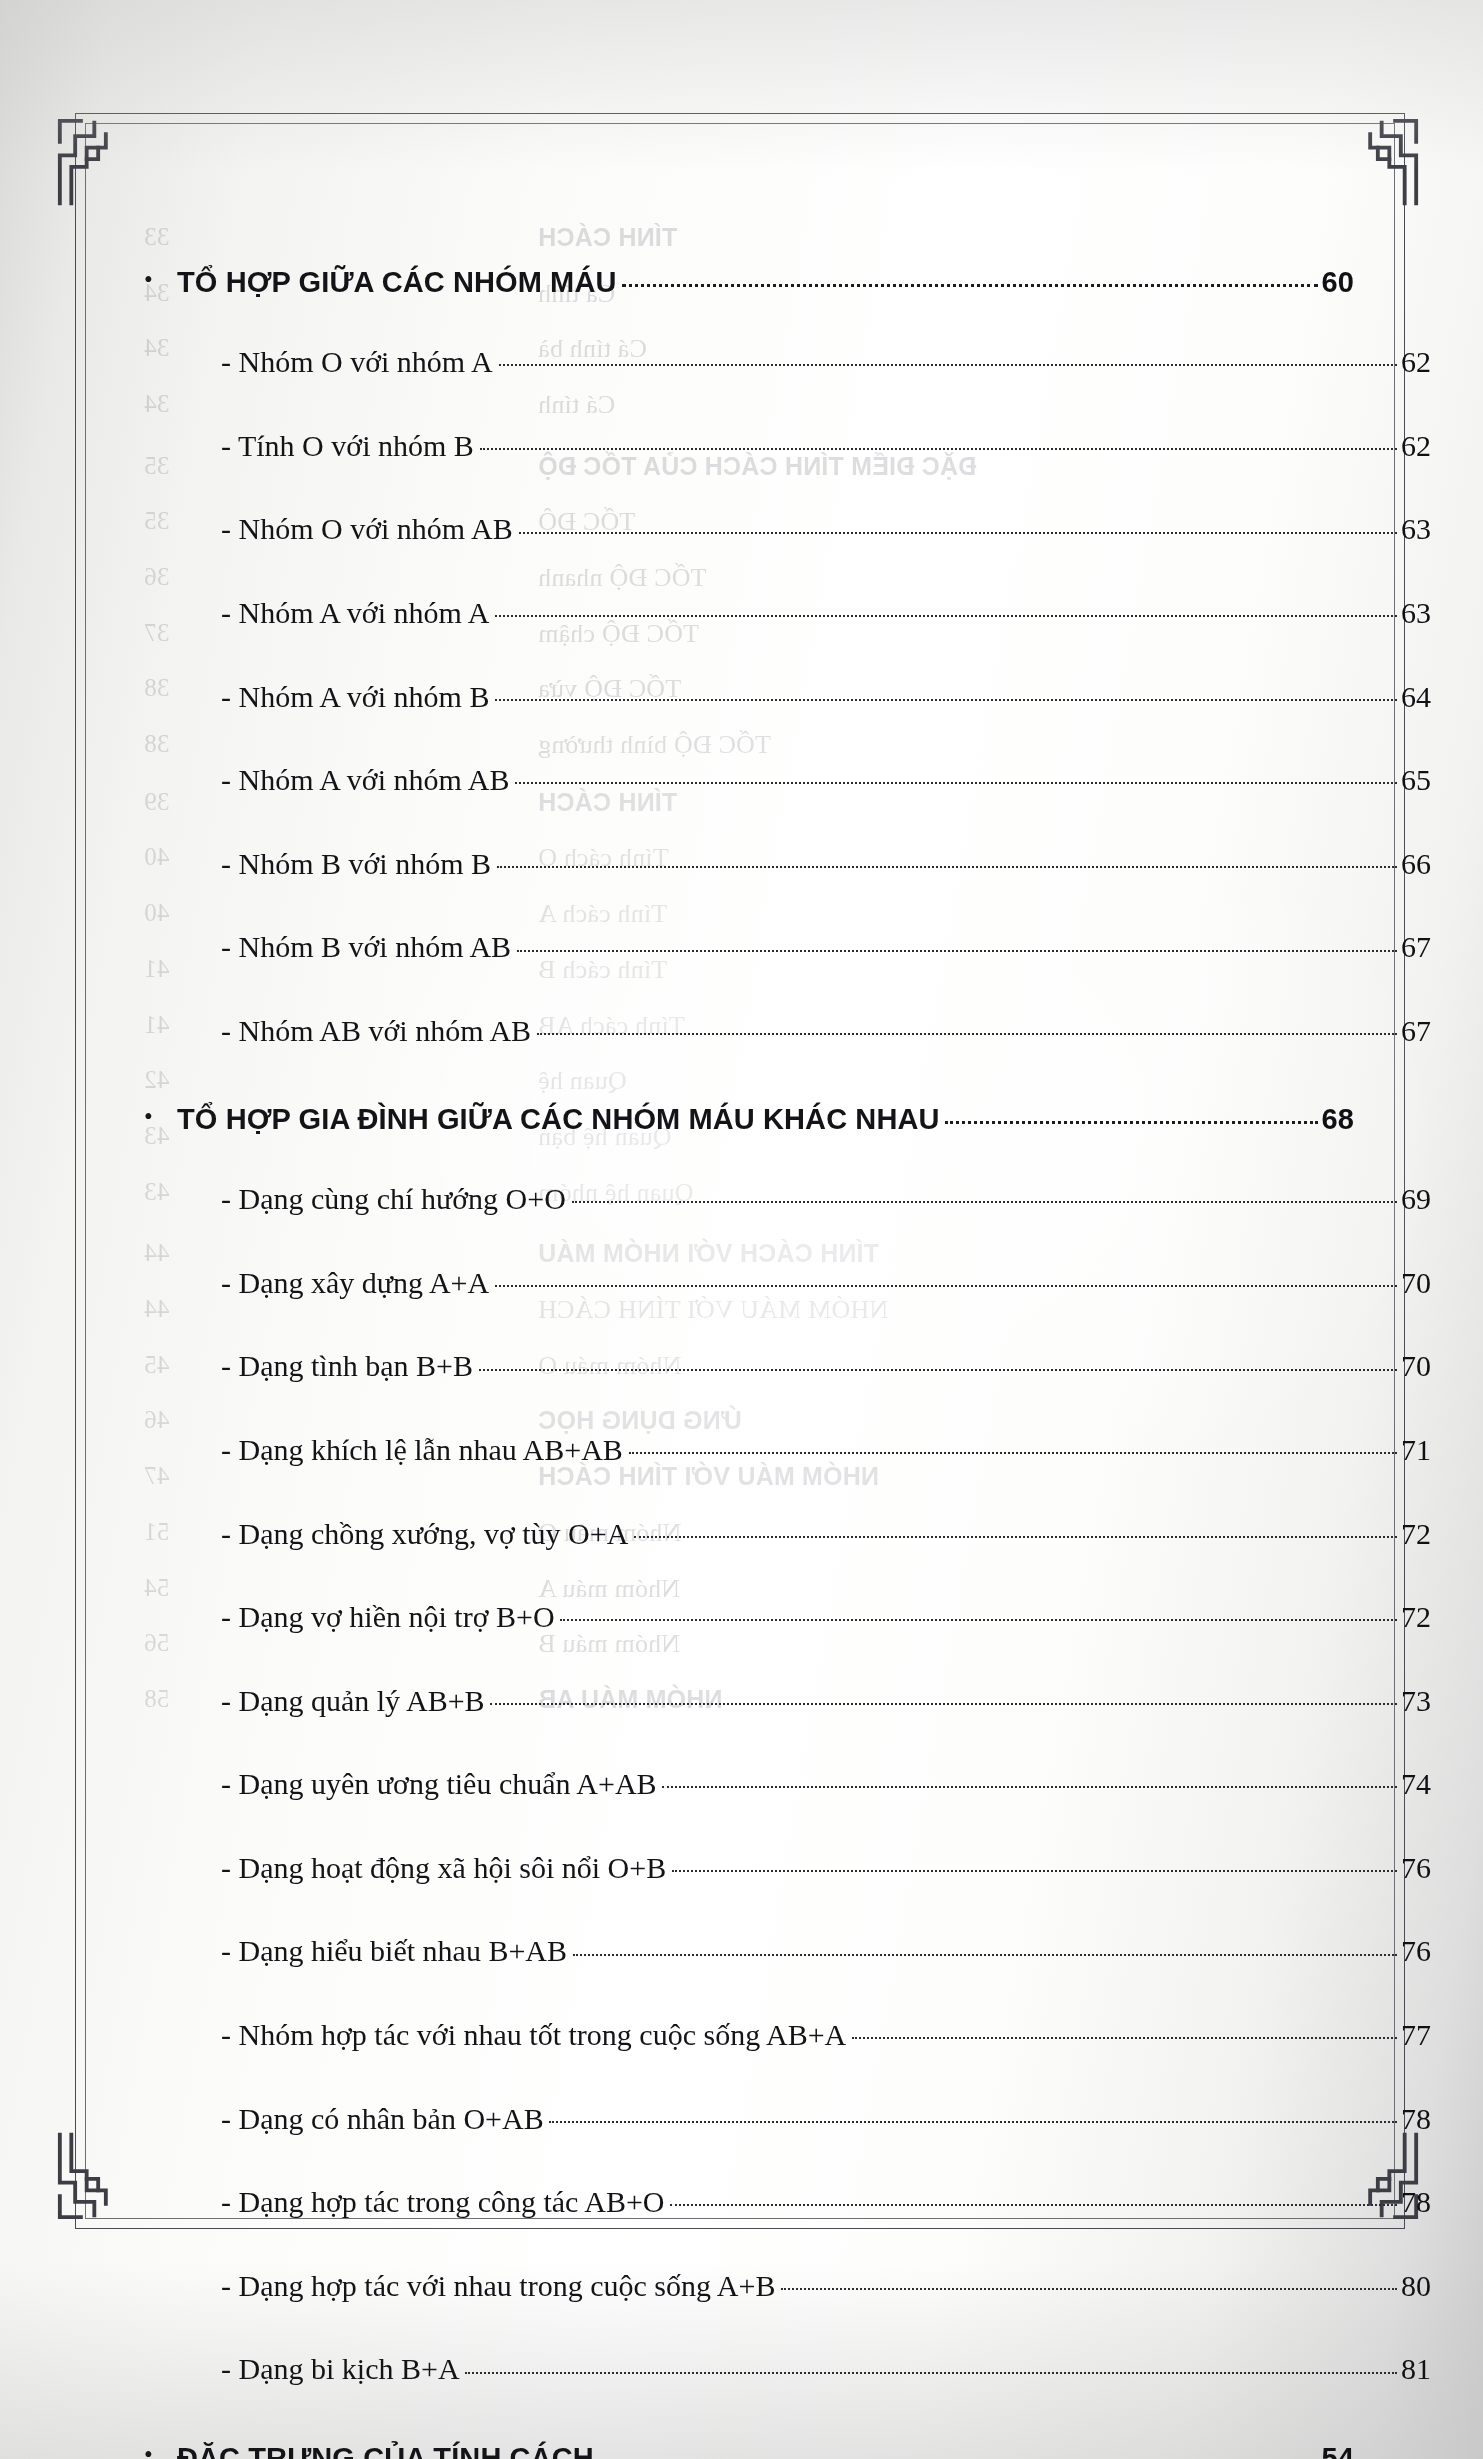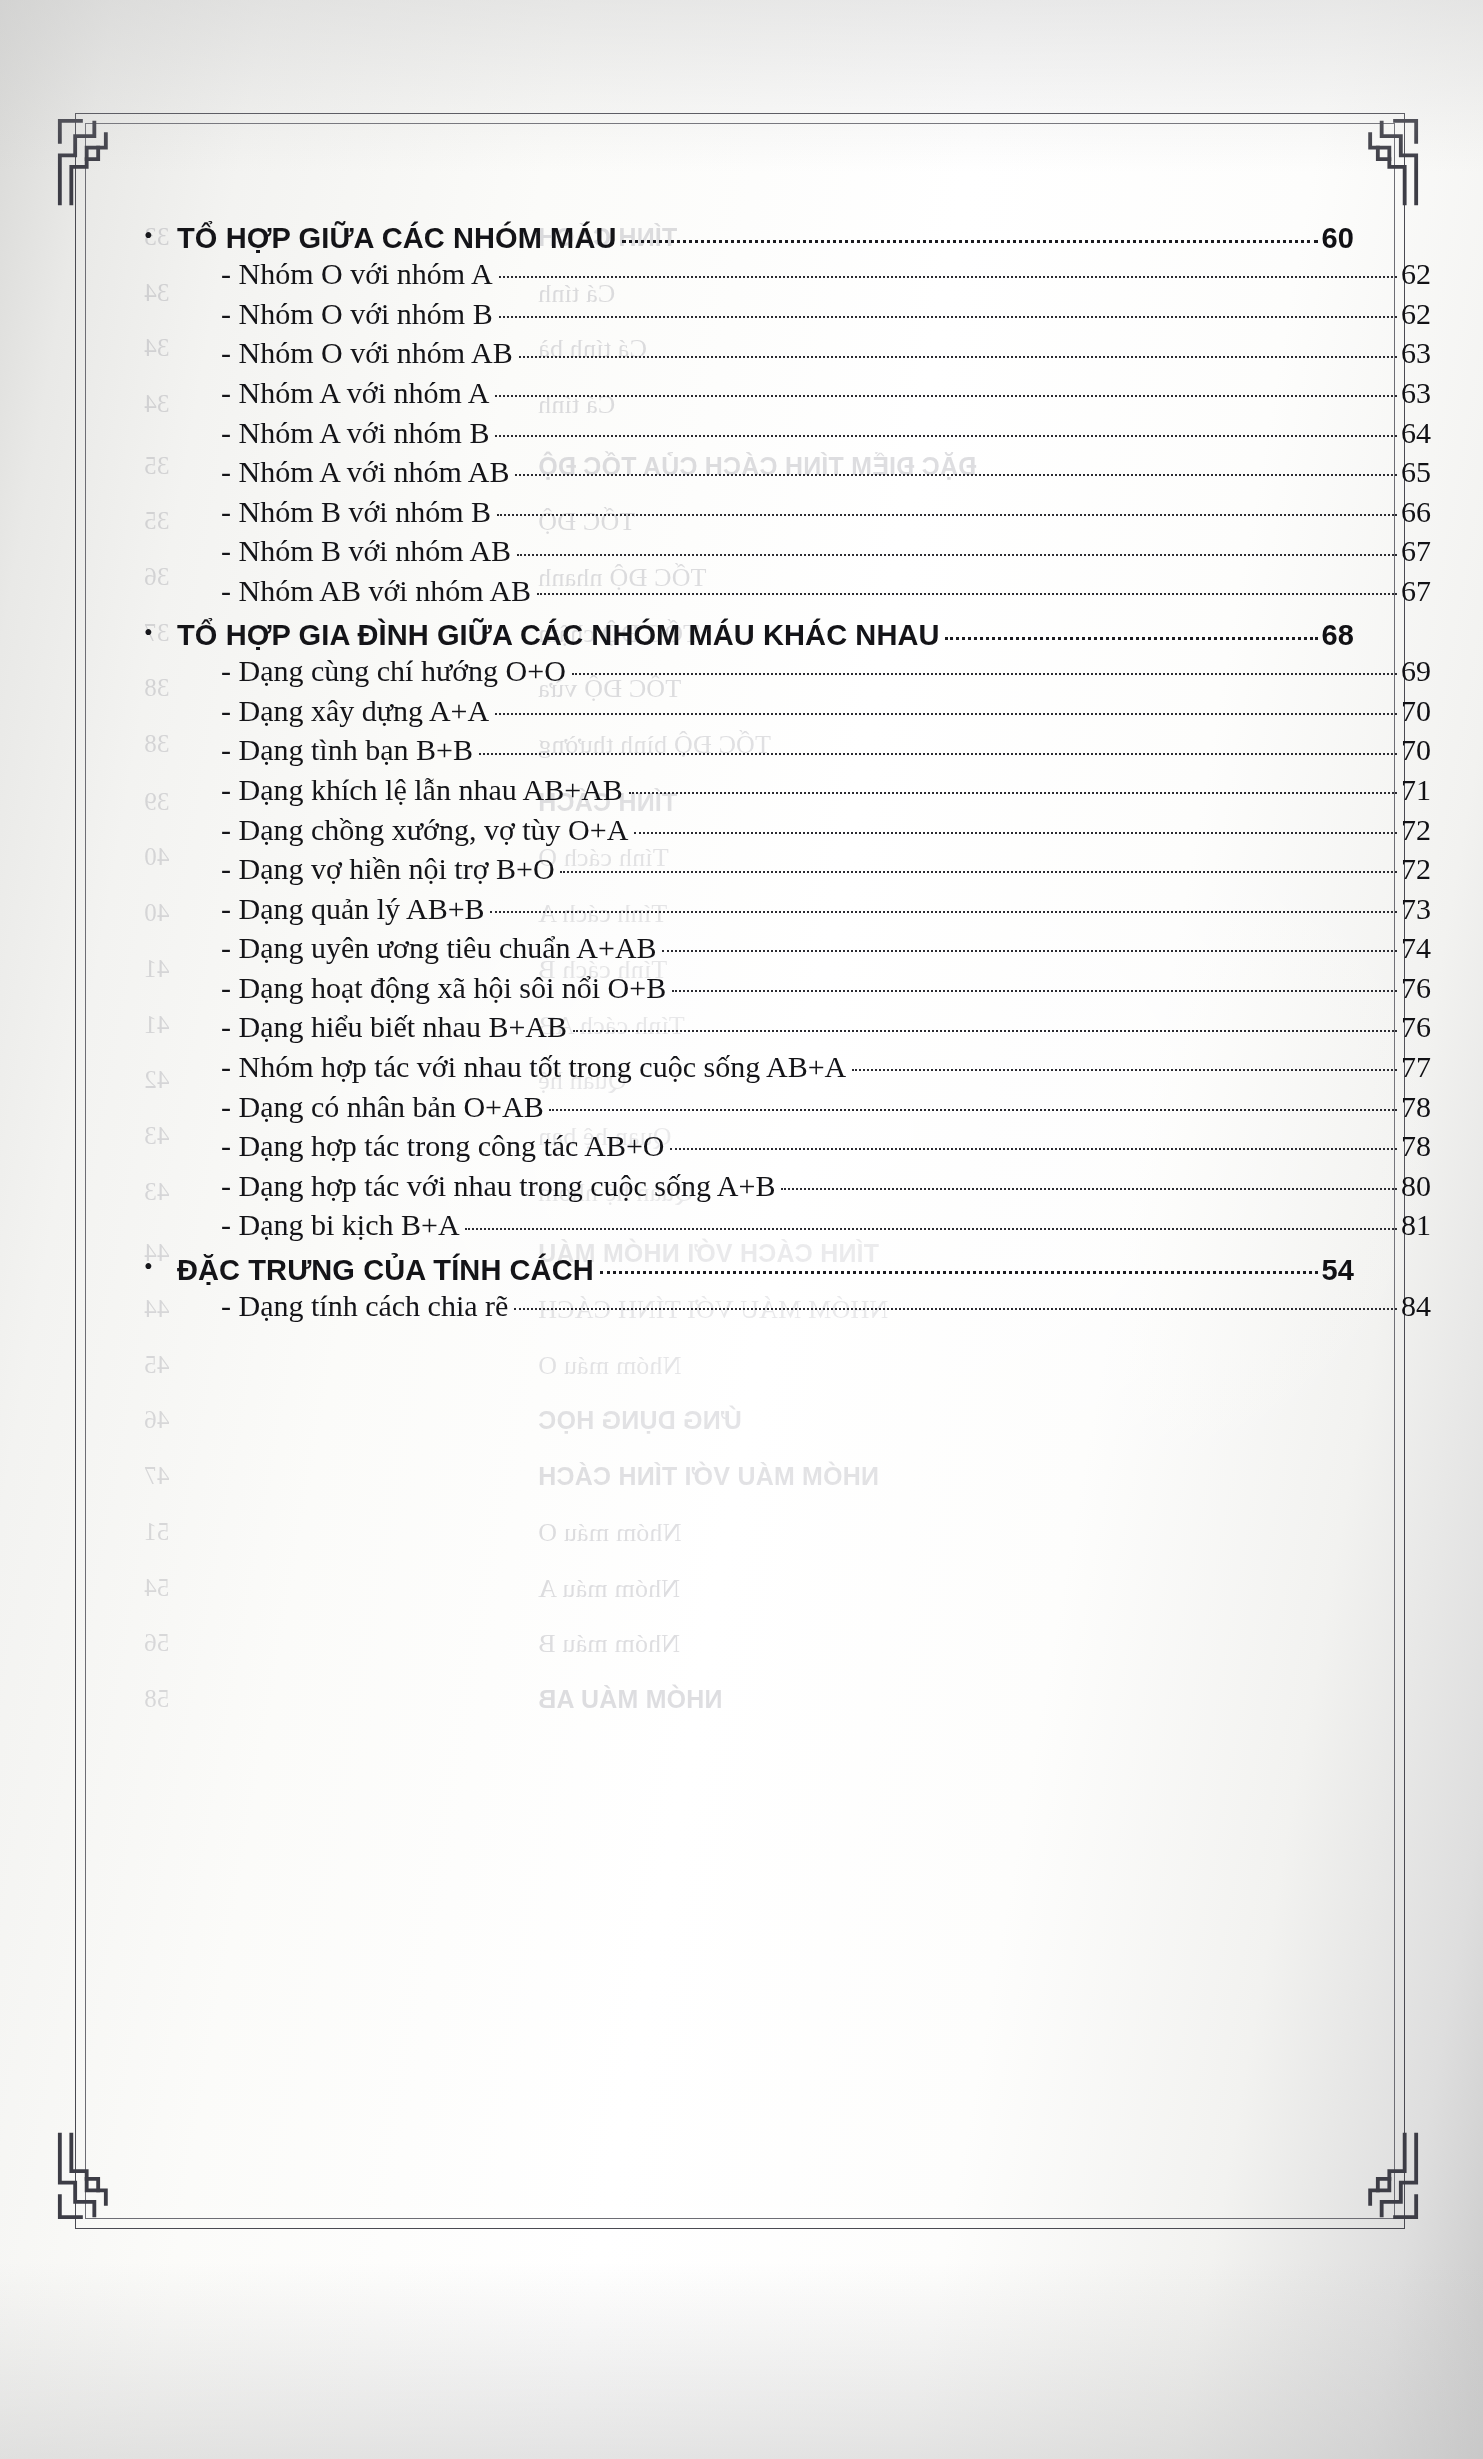--- a/index.html
+++ b/index.html
@@ -96,20 +96,21 @@
     width: 33px;
     font-size: 25px;
     color: #17181c;
     text-align: left;
     position: relative;
     top: -4.8px;
   }
   .entry .txt {
     flex: 0 0 auto;
     color: #141418;
+    margin-top: 44px;
   }
   .entry .dots {
     flex: 1 1 auto;
     overflow: hidden;
     position: relative;
     top: -5.8px;
     margin: 0 3.8px 0 5.8px;
     border-bottom: 2.9px dotted #26262c;
     height: 0;
   }
@@ -269,21 +270,21 @@
         <span class="txt">TỔ HỢP GIỮA CÁC NHÓM MÁU</span>
         <span class="dots"></span>
         <span class="pg">60</span>
       </div>
       <div class="entry lvl2">
         <span class="txt">- Nhóm O với nhóm A</span>
         <span class="dots"></span>
         <span class="pg">62</span>
       </div>
       <div class="entry lvl2">
-        <span class="txt">- Nhóm O với nhóm B</span>
+        <span class="txt">- Tính O với nhóm B</span>
         <span class="dots"></span>
         <span class="pg">62</span>
       </div>
       <div class="entry lvl2">
         <span class="txt">- Nhóm O với nhóm AB</span>
         <span class="dots"></span>
         <span class="pg">63</span>
       </div>
       <div class="entry lvl2">
         <span class="txt">- Nhóm A với nhóm A</span>

